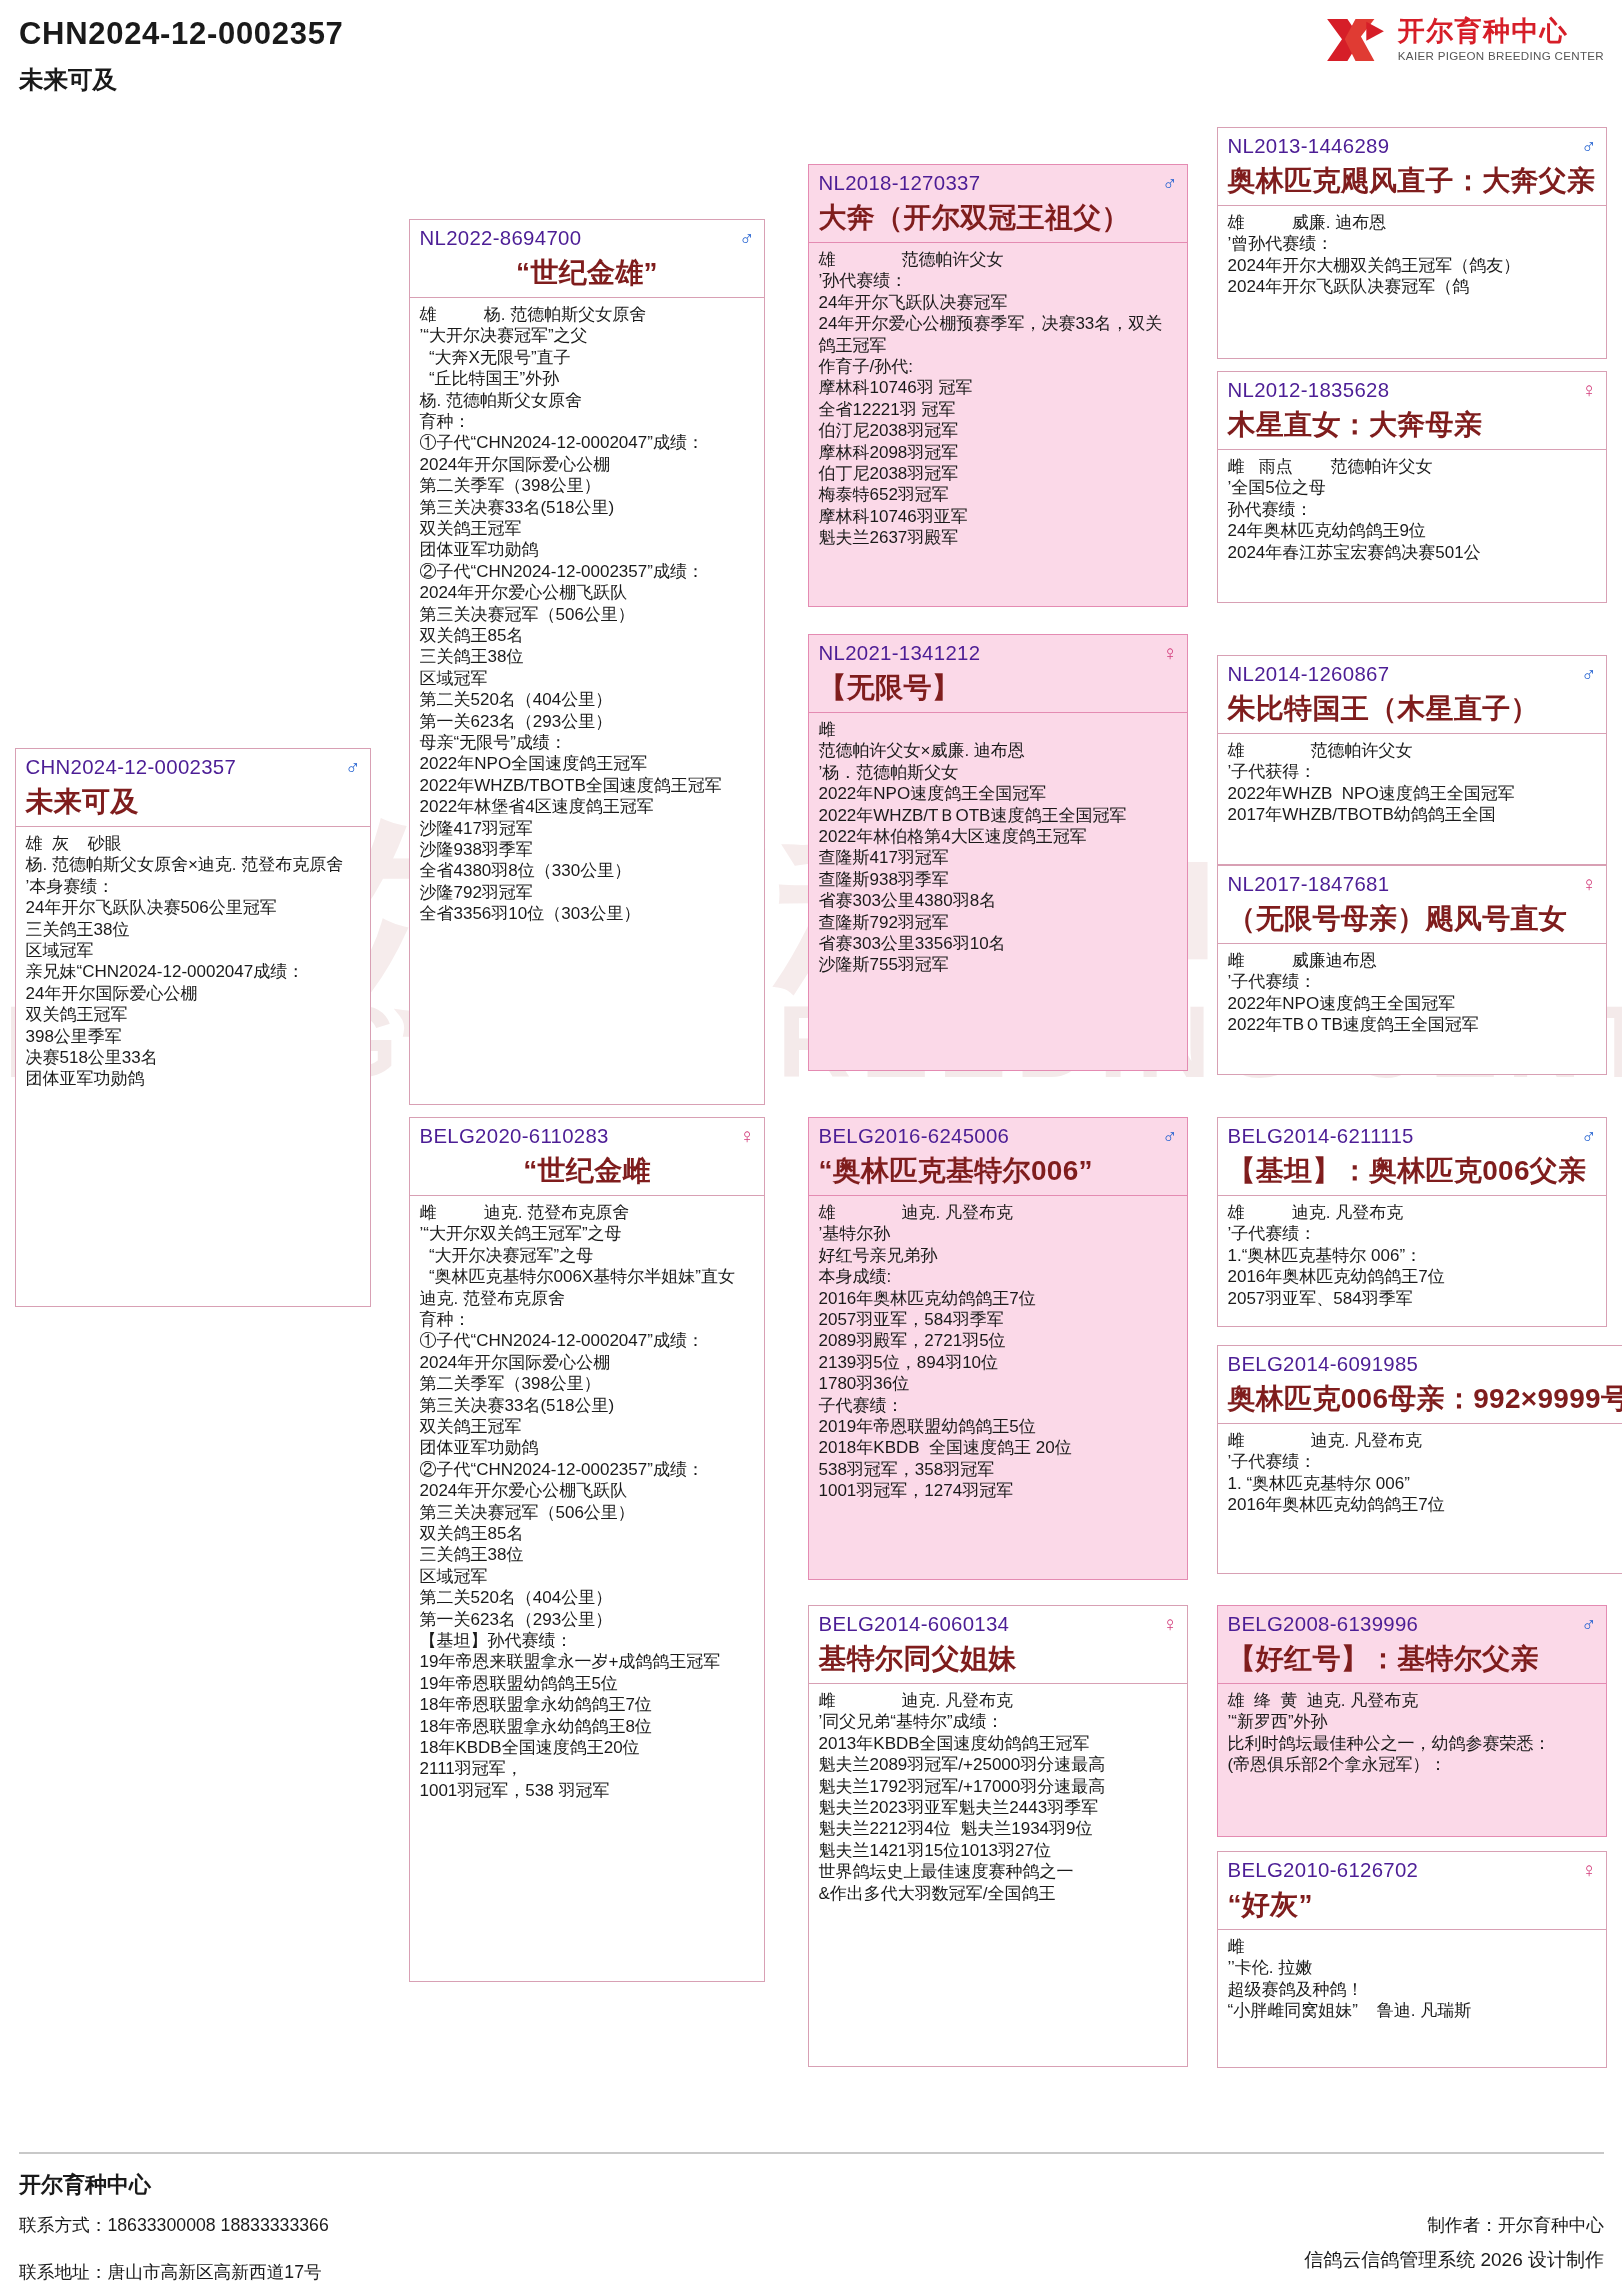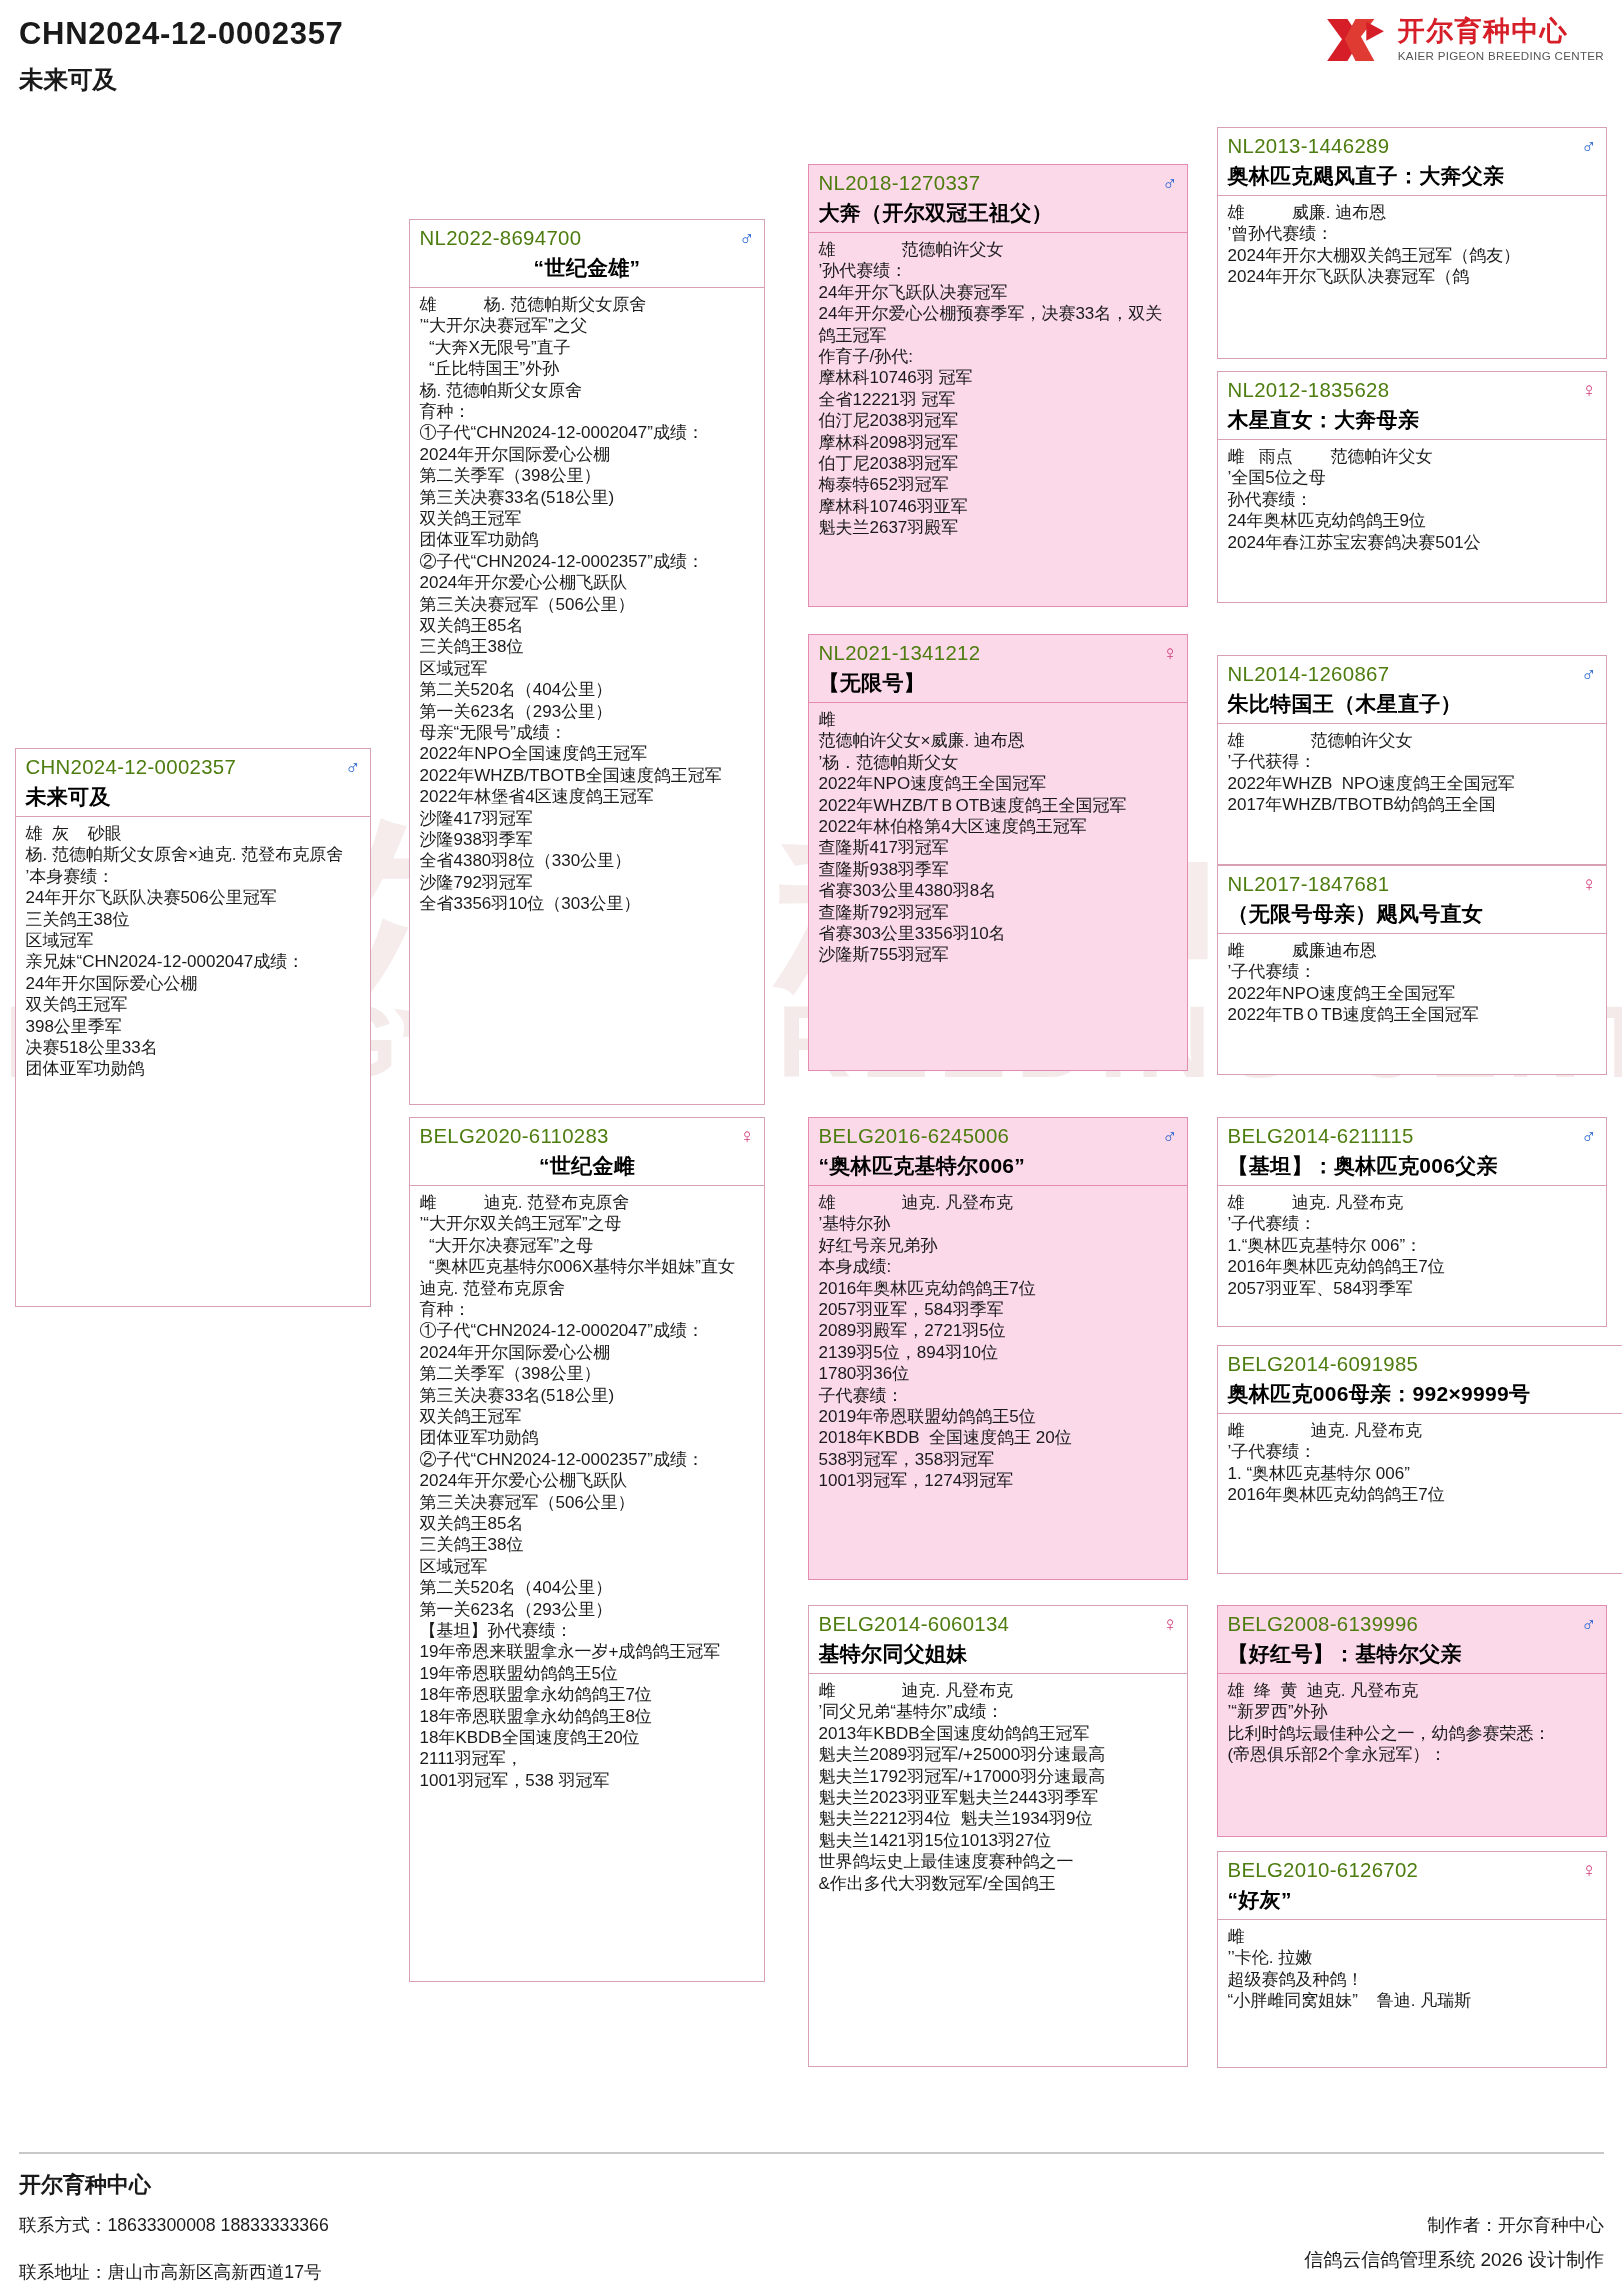--- a/index.html
+++ b/index.html
@@ -121,39 +121,39 @@
     position: relative;
     padding: 6.8px 9.5px 5.5px 9.5px;
     border-bottom: 1.4px solid #d8a0b4;
     box-sizing: border-box;
   }
   .card.pink > .card-head {
     border-bottom-color: #e48bb2;
   }
   .ring {
     font-size: 20.4px;
-    color: #4d7c0f;
+    color: #4c1d95;
     font-weight: normal;
     letter-spacing: 0.3px;
   }
   .sex {
     position: absolute;
     right: 9.5px;
     top: 6.8px;
     font-size: 20.4px;
     font-weight: bold;
   }
   .sex.male { color: #1f5fd0; }
   .sex.female { color: #d23b7a; }
   .name {
-    font-size: 21px;
+    font-size: 28px;
     font-weight: bold;
     margin-top: 4.1px;
     letter-spacing: 0.3px;
-    color: #000000;
+    color: #7f1d1d;
   }
   .name.center { text-align: center; }
   .card-body {
     padding: 5.5px 9.5px 6.8px 9.5px;
     font-size: 17px;
     line-height: 1.26;
     white-space: pre-wrap;
     word-break: break-all;
     box-sizing: border-box;
   }

